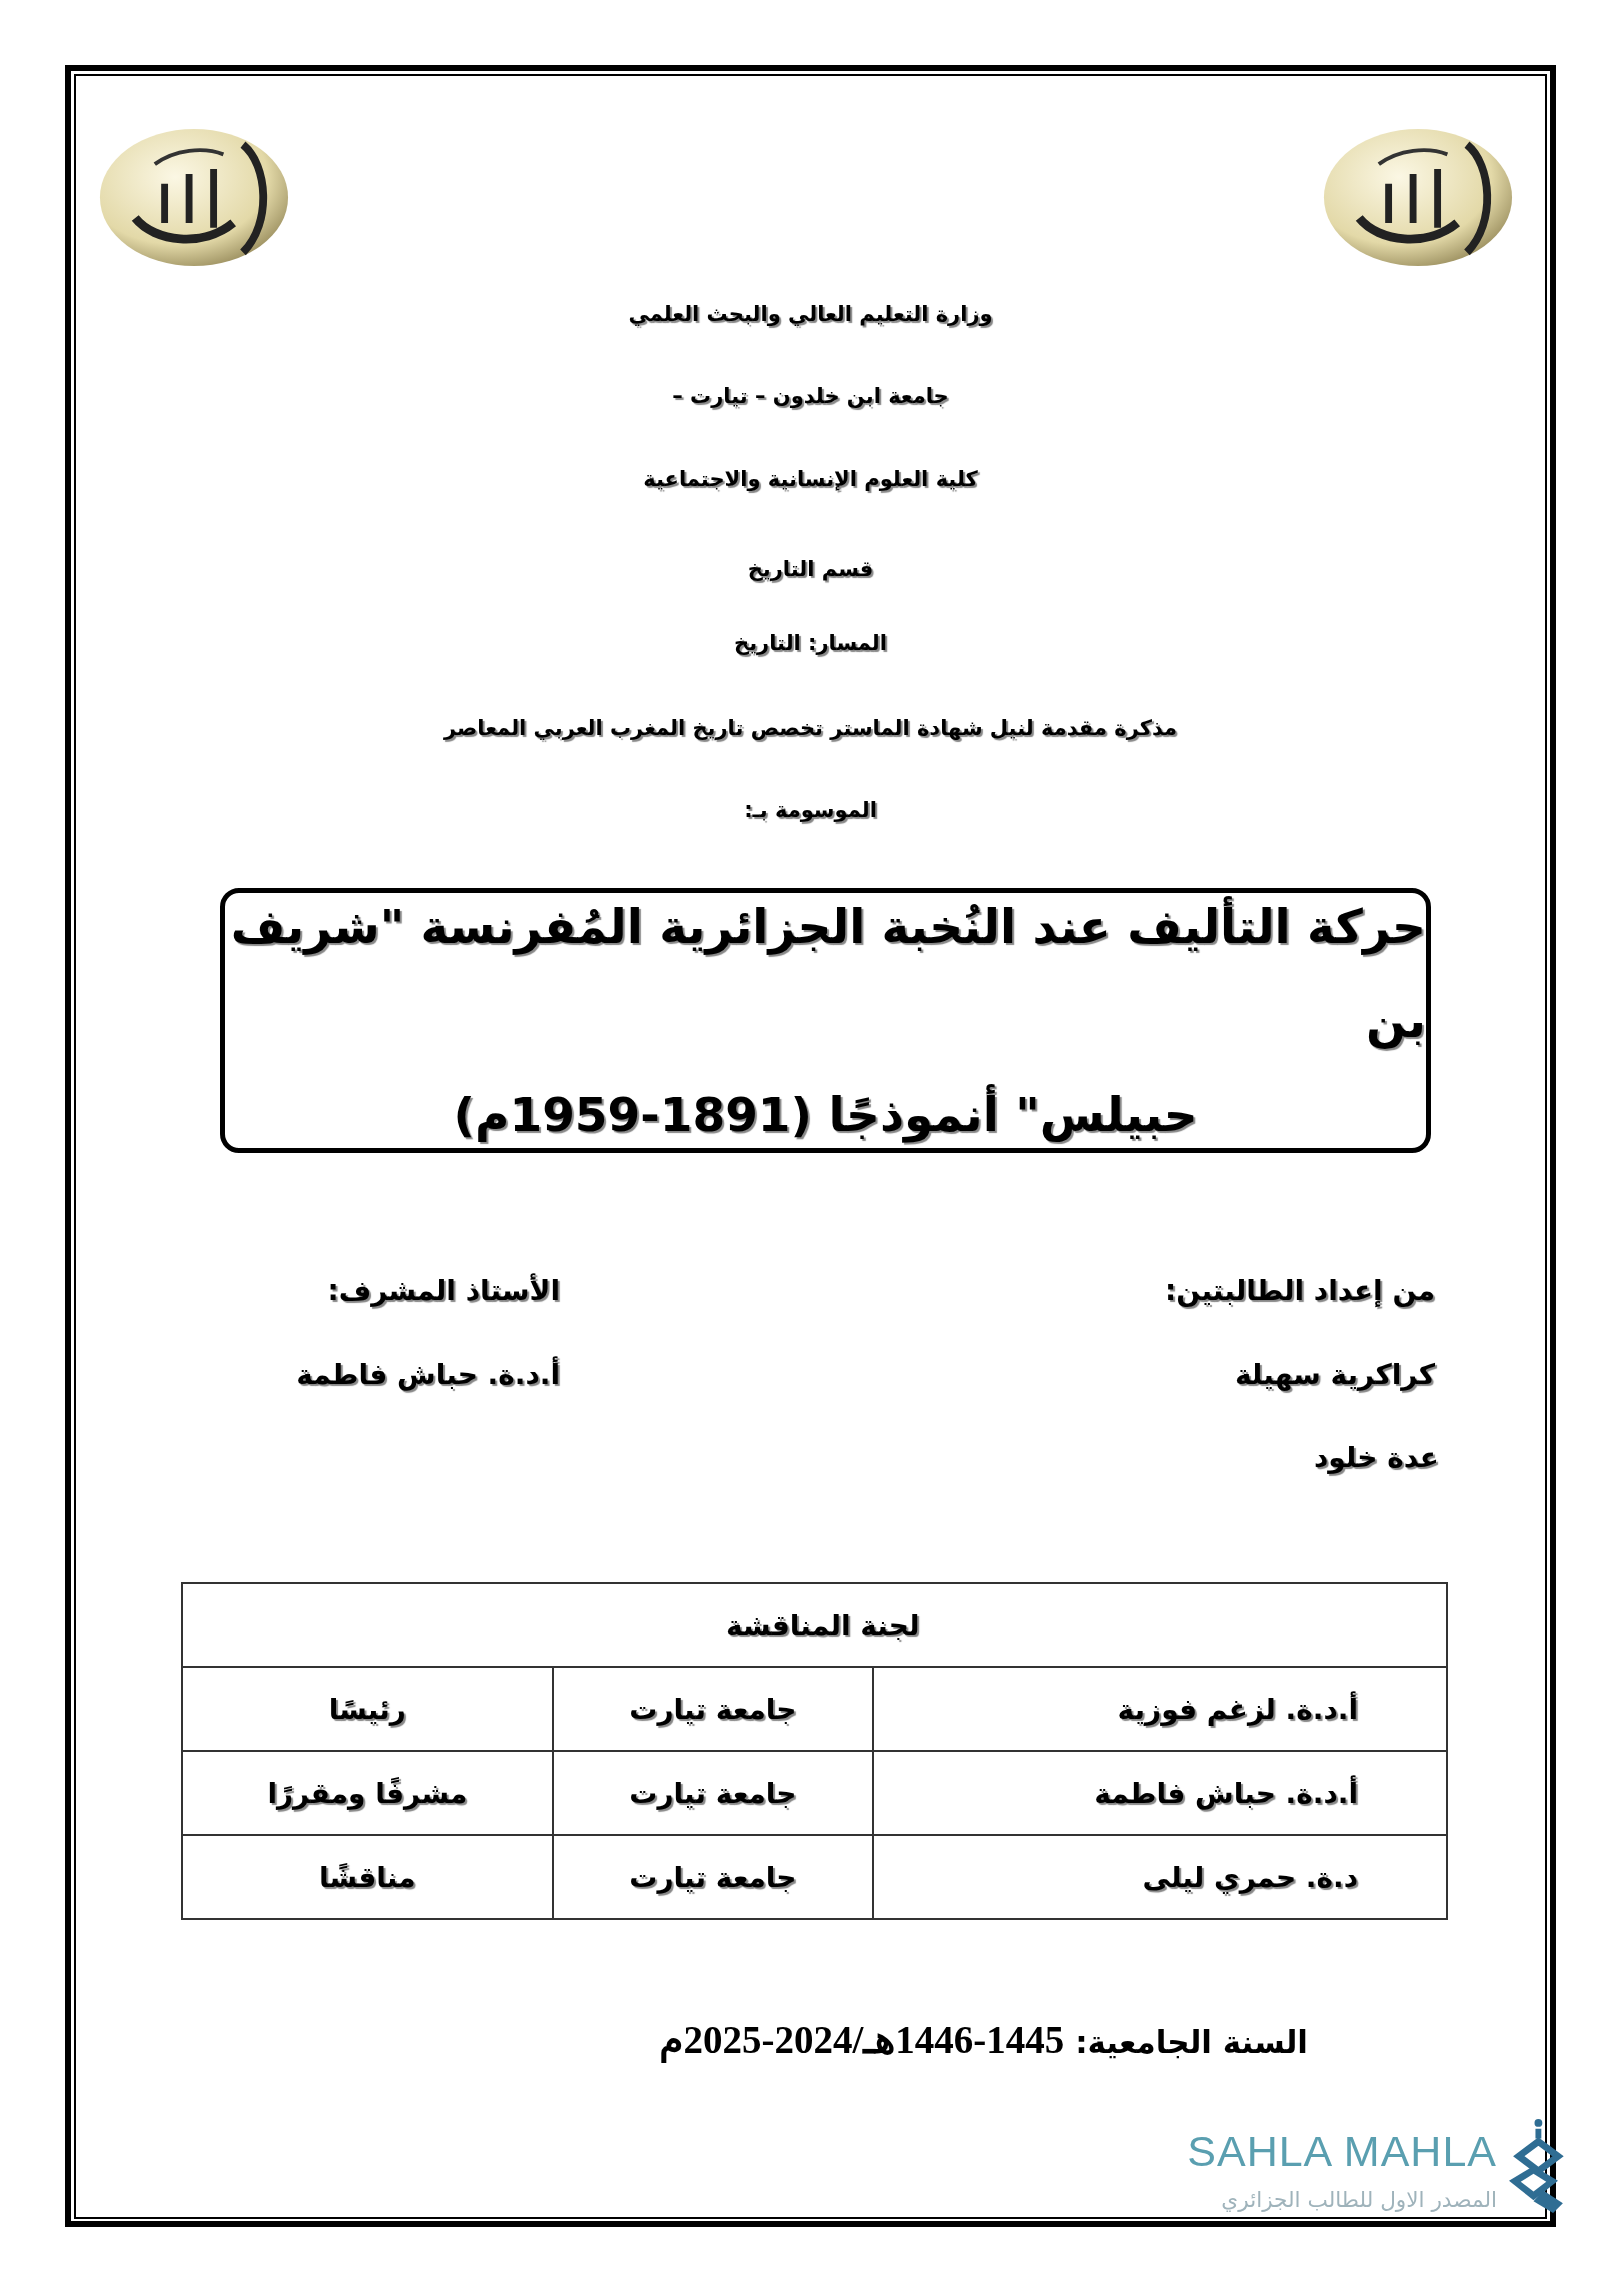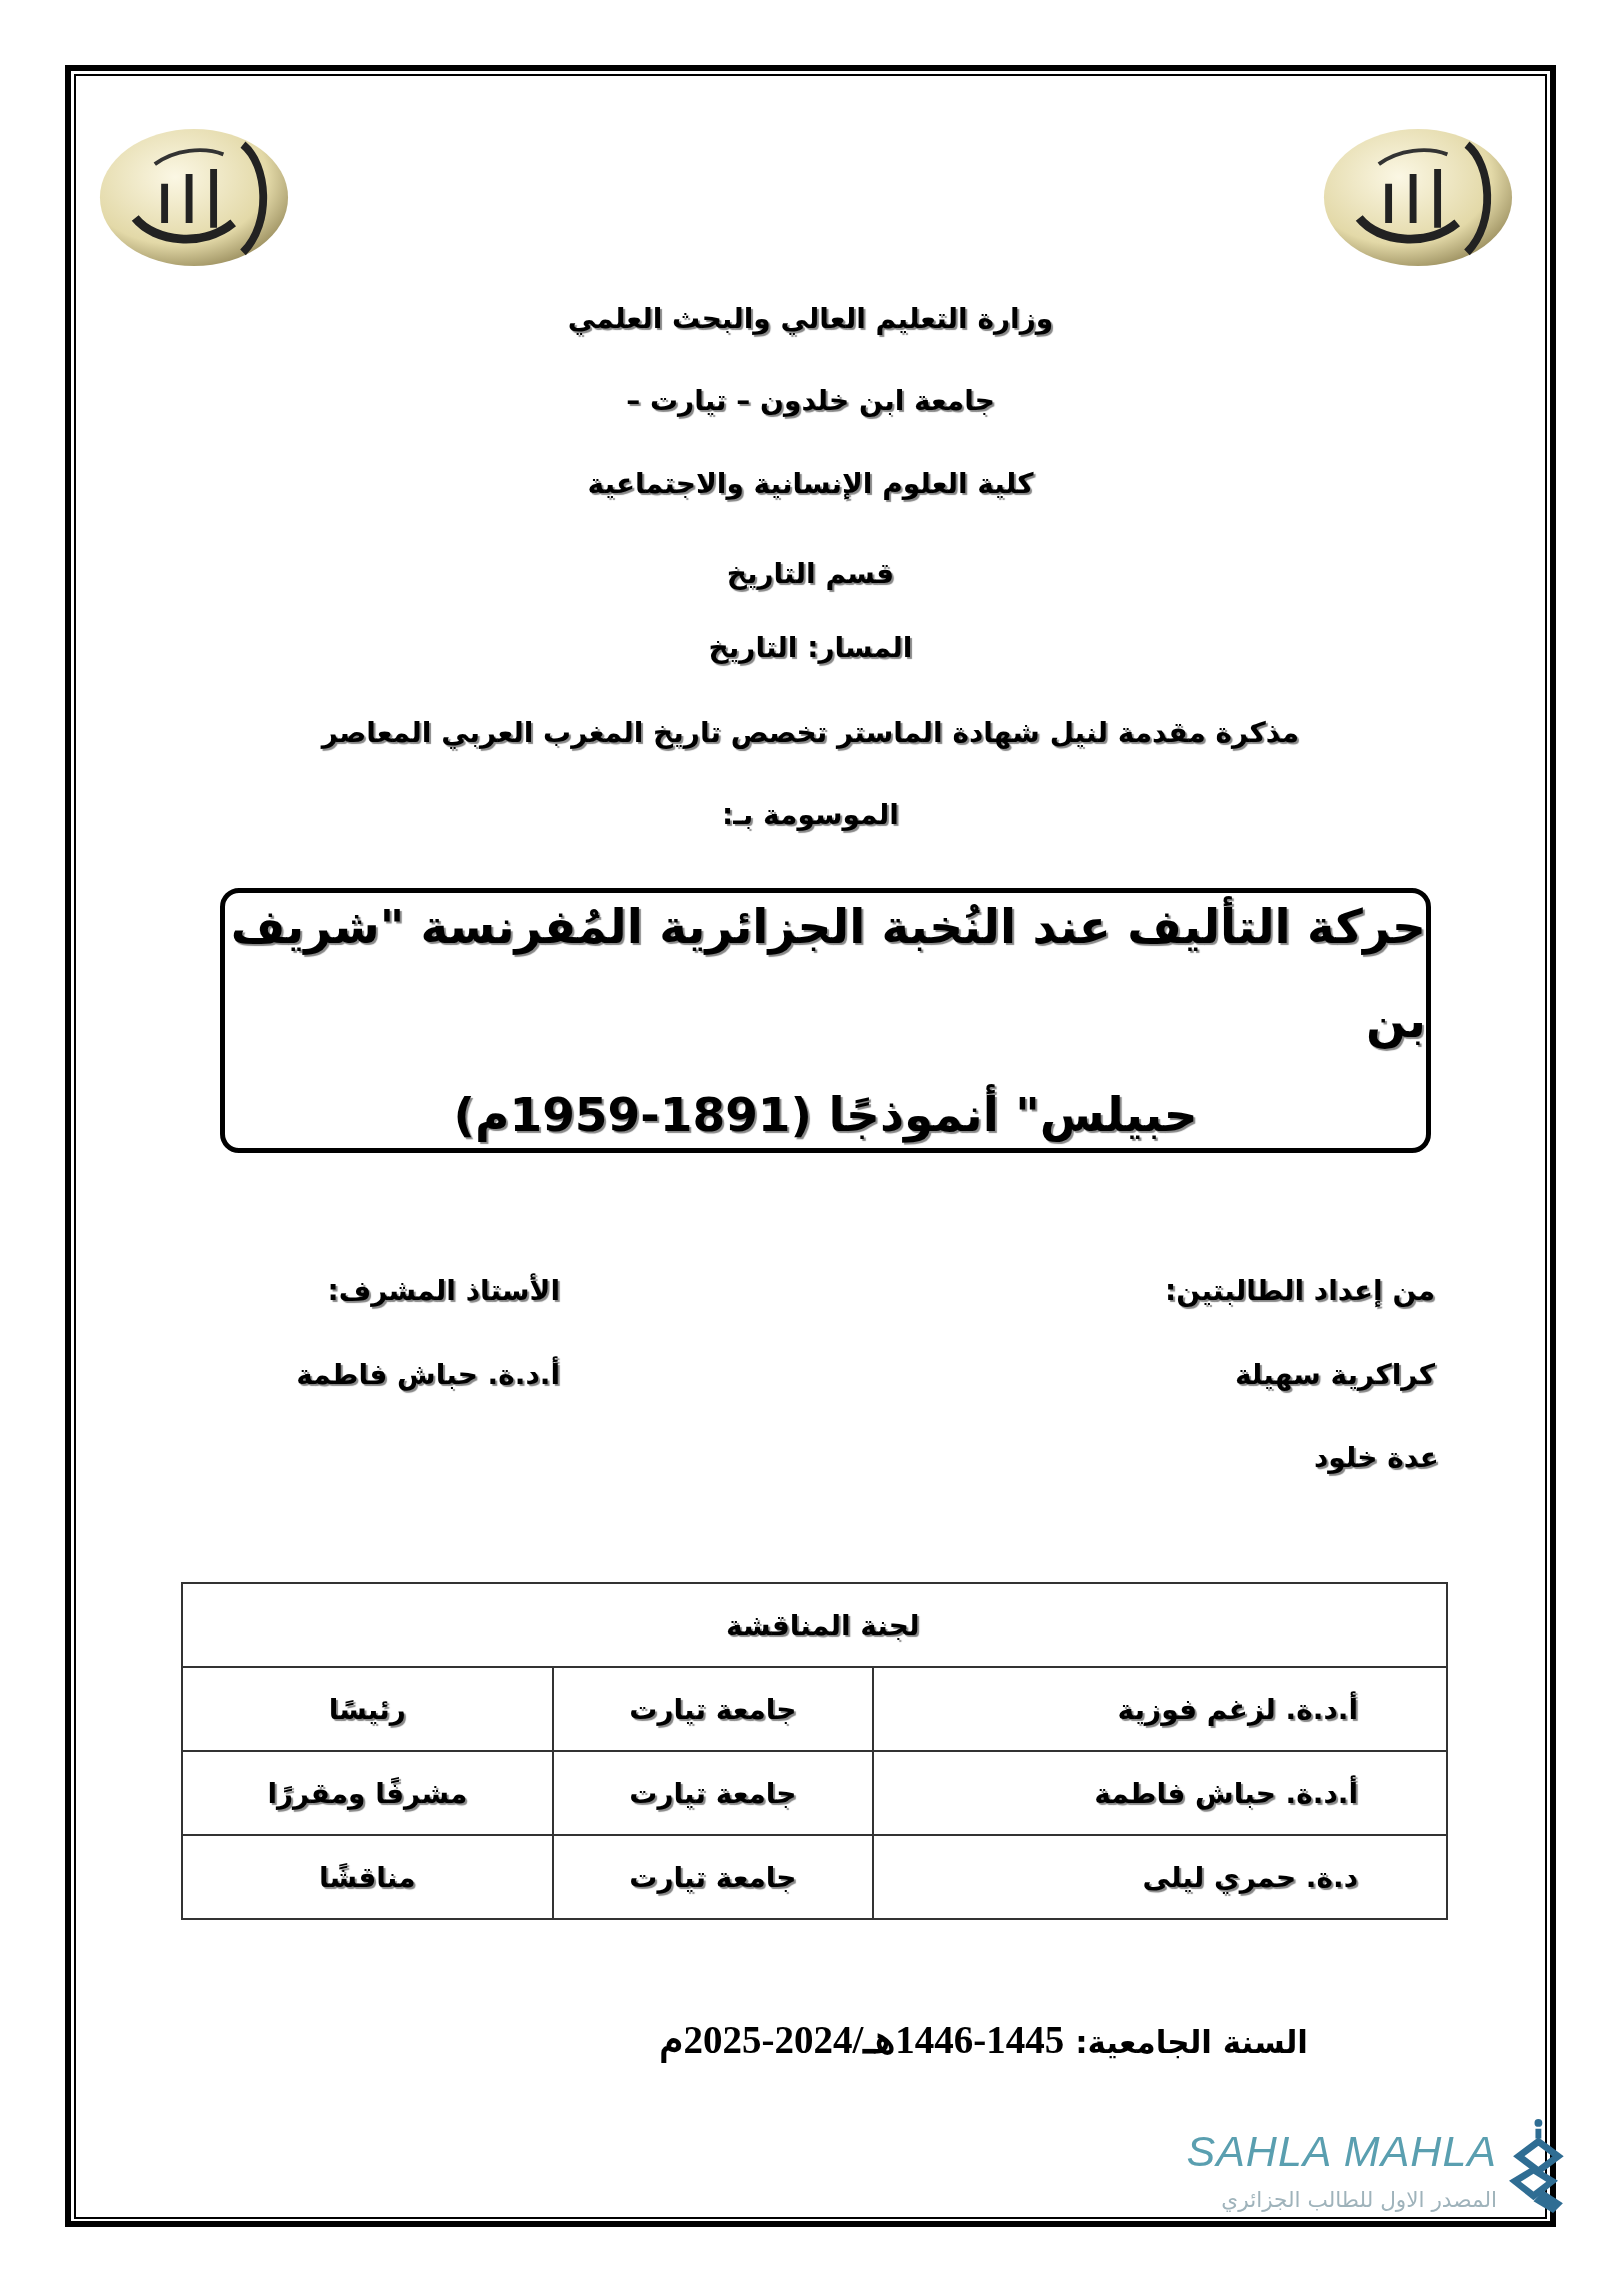--- a/index.html
+++ b/index.html
@@ -6,40 +6,40 @@
   body { width:1621px; height:2293px; position:relative; overflow:hidden;
          font-family:"DejaVu Sans", "Liberation Sans", sans-serif; color:#000; }
   .frame-outer { position:absolute; left:65px; top:65px; width:1491px; height:2162px;
                  border:6.9px solid #000; box-sizing:border-box; }
   .frame-inner { position:absolute; left:74px; top:74px; width:1473px; height:2145px;
                  border:2px solid #000; box-sizing:border-box; }
   .logo { position:absolute; top:125px; width:196px; height:145px; }
   .logo.left { left:96px; }
   .logo.right { left:1320px; }
   .hdr { position:absolute; left:0; width:1621px; text-align:center; direction:rtl;
-         font-weight:bold; font-size:28px; text-shadow:2px 2px 1px #888; }
+         font-weight:bold; font-size:21px; text-shadow:2px 2px 1px #888; }
   .titlebox { position:absolute; left:220px; top:888px; width:1211px; height:265px;
               border:5.9px solid #000; border-radius:19px; box-sizing:border-box;
               display:flex; flex-direction:column; justify-content:center; align-items:center;
               direction:rtl; }
   .titlebox .line { font-weight:bold; font-size:47px; line-height:94px;
                     text-shadow:2px 2px 1px #888; font-family:"DejaVu Sans", sans-serif; }
   .col { position:absolute; direction:rtl; font-weight:bold; font-size:28px;
          text-shadow:2px 2px 1px #888; }
   table.jury { position:absolute; left:181px; top:1582px; width:1267px; border-collapse:collapse;
                direction:rtl; }
   table.jury td { border:2px solid #333; height:82px; text-align:center; font-weight:bold;
                   font-size:28px; text-shadow:2px 2px 1px #888; padding:0 19.6px; }
   table.jury td.name { text-align:right; padding-right:88px; }
   .year { position:absolute; left:0; top:2017px; width:1308px; direction:rtl;
           font-weight:bold; font-size:31px; }
   .year .num { font-family:"Liberation Serif", serif; font-size:39px; }
   .watermark { position:absolute; left:1137px; top:2127px; width:431px; height:78px; }
   .wm-latin { position:absolute; right:71px; top:0; color:#5a9fb0; font-family:"Liberation Sans", sans-serif;
-              font-size:43px; letter-spacing:1px;font-style:italic; }
+              font-size:43px; letter-spacing:1px; }
   .wm-arabic { position:absolute; right:71px; top:47px; color:#9fb3bb; font-size:21.6px; direction:rtl;margin-top:13px; }
   .wm-icon { position:absolute; right:0; top:-9.8px; width:69px; height:98px; }
 </style>
 </head>
 <body>
 
 <div class="frame-outer"></div>
 <div class="frame-inner"></div>
 
 <svg class="logo left" viewBox="0 0 200 148">

